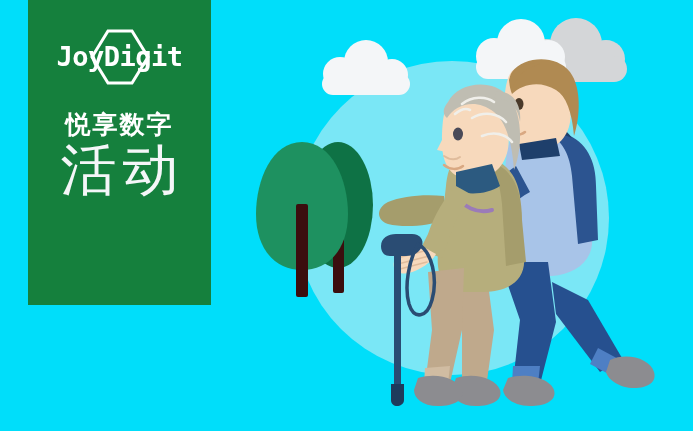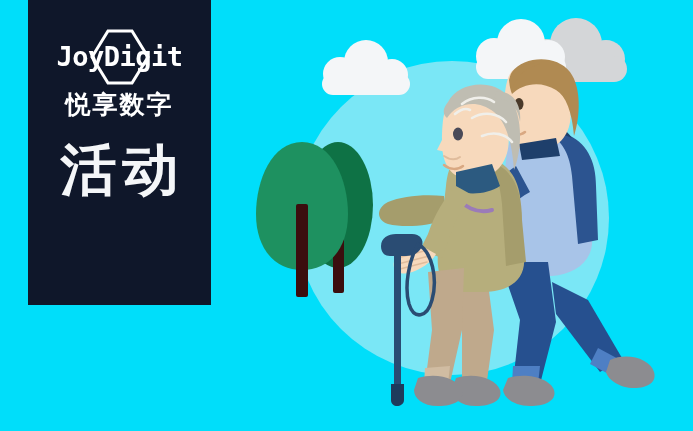--- a/index.html
+++ b/index.html
@@ -16,21 +16,21 @@
     background: #00DEFA;
   }
 
   
   #brand-panel {
     position: absolute;
     left: 28px;
     top: 0px;
     width: 183px;
     height: 305px;
-    background: #0f172a;
+    background: #15803d;
     z-index: 6;
   }
 
   
   #logo-lockup {
     position: absolute;
     left: 0;
     top: 28px;
     width: 183px;
     height: 105px;
@@ -55,21 +55,21 @@
     height: 58px;
     line-height: 58px;
     text-align: center;
     color: #ffffff;
     font-family: "DejaVu Sans Mono", monospace;
     font-weight: bold;
     font-size: 27px;
     letter-spacing: -0.5px;
   }
   #logo-cn {
-    margin-top: 2px;
+    margin-top: 22px;
     text-align: center;
     color: #ffffff;
     font-family: "DejaVu Sans", sans-serif;
     font-weight: bold;
     font-size: 25px;
     letter-spacing: 2px;
   }
 
   
   #headline {
@@ -80,21 +80,21 @@
     text-align: center;
   }
   .headline-line {
     color: #F4F6F8;
     font-family: "DejaVu Sans", sans-serif;
     font-size: 56px;
     line-height: 60px;
     letter-spacing: 6px;
     text-indent: 6px;
   }
-  .headline-line.light { font-weight: 700; }
+  .headline-line.light { font-weight: 400; }
   .headline-line.bold  { font-weight: bold; }
 
   
   #illustration {
     position: absolute;
     left: 0; top: 0;
     width: 693px; height: 431px;
     z-index: 3;
   }
   #illustration svg { display: block; }

